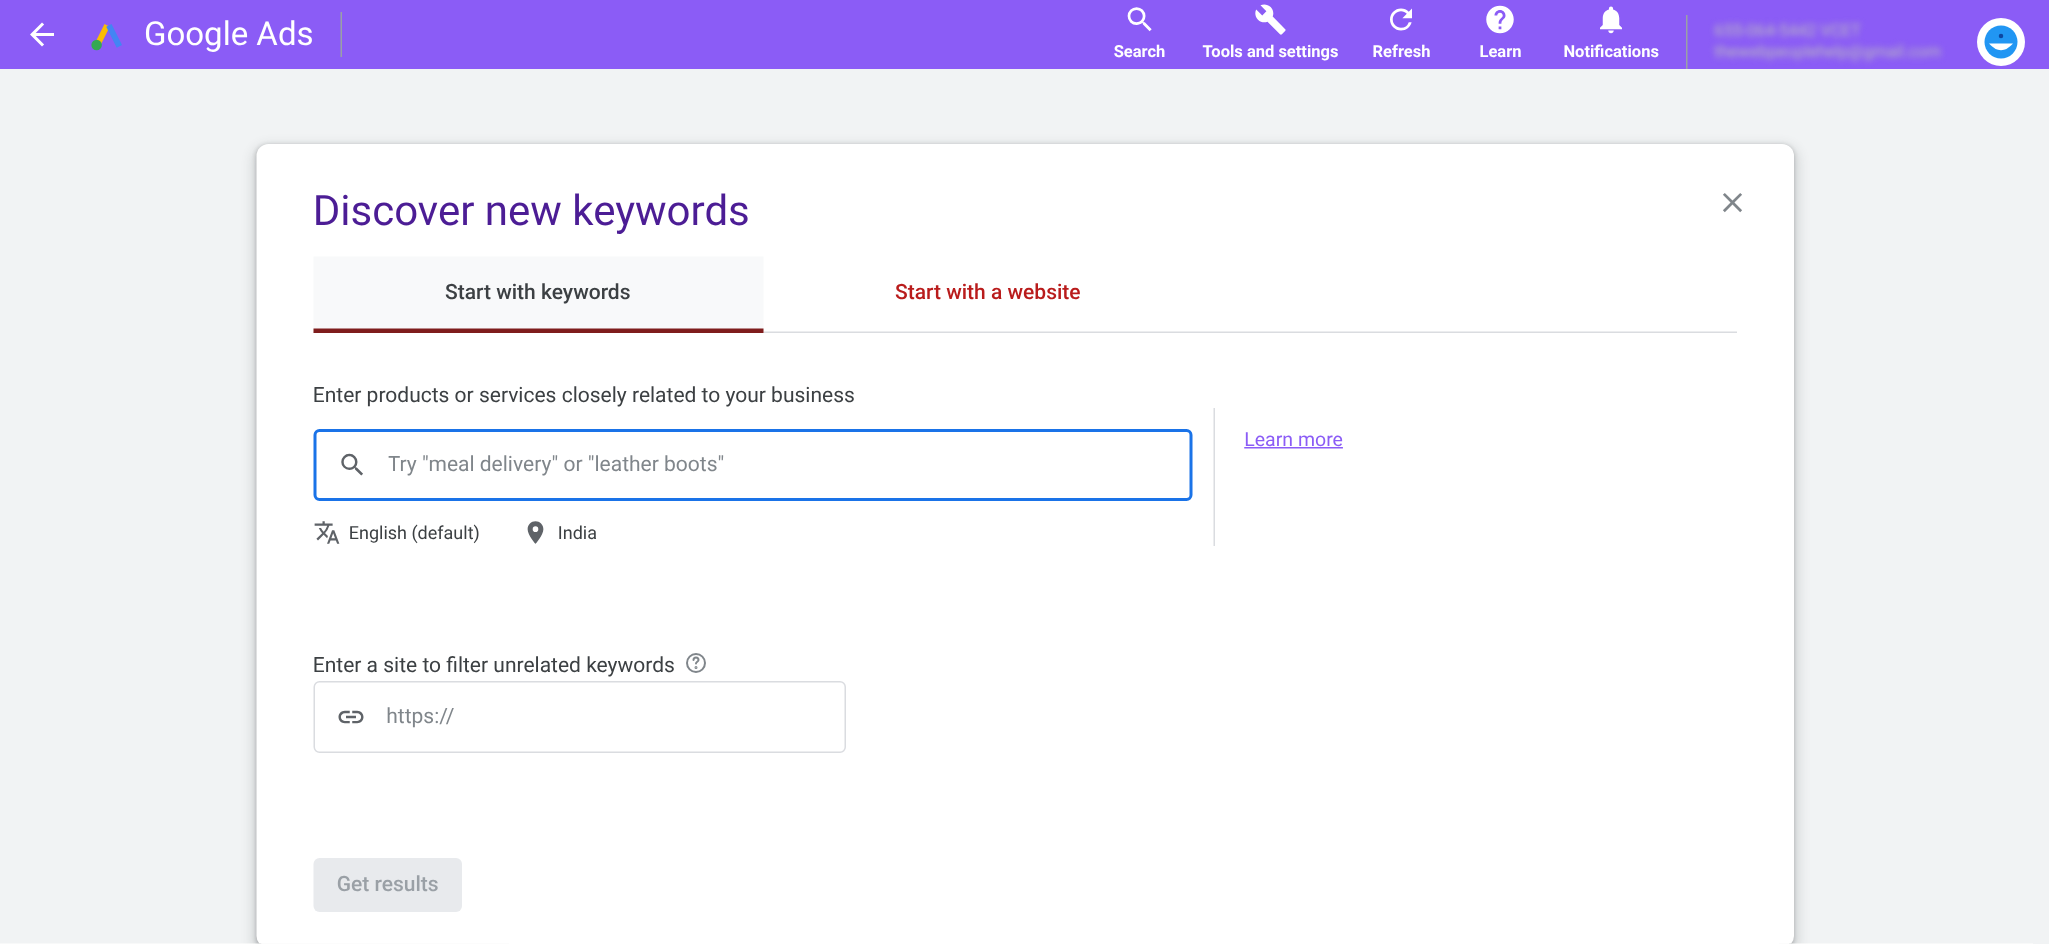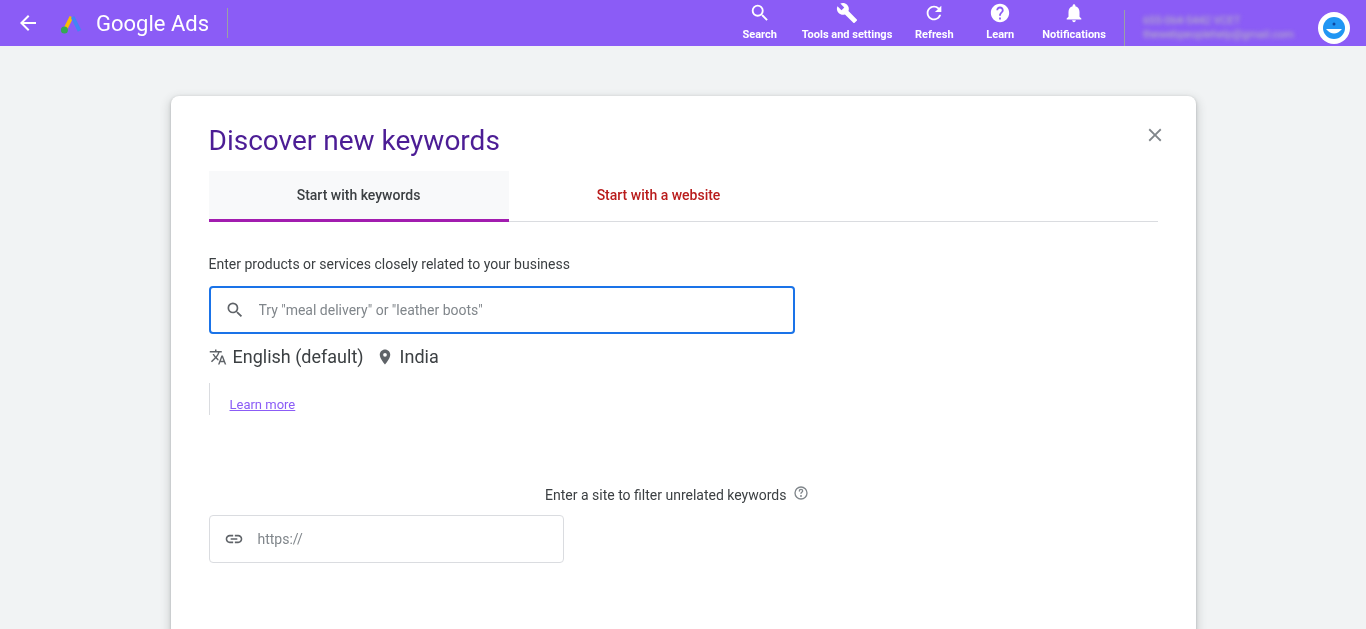--- a/index.html
+++ b/index.html
@@ -142,27 +142,26 @@
       width: 300px;
       text-align: center;
       font-size: 14px;
       color: #b91c1c;
       cursor: pointer;
       font-weight: 500;
     }
     .tab.active {
       background: #f8f9fa;
       color: #3c4043;
-      border-bottom: 3px solid #a21caf;
+      border-bottom: 3px solid #7f1d1d;
       margin-bottom: -1px;
     }
     .section-row {
       display: flex;
       gap: 0;
-      flex-direction: column;
     }
     .section-left {
       width: 600px;
     }
     .section-right {
       flex: 1;
       border-left: 1px solid #dadce0;
       padding-left: 20px;
       font-size: 13px;
       color: #5f6368;
@@ -190,23 +189,23 @@
       font-size: 14px;
       color: #3c4043;
       margin-left: 14px;
     }
     .search-box input::placeholder {
       color: #80868b;
     }
     .locale-row {
       display: flex;
       align-items: flex-start;
-      gap: 12px;
+      gap: 28px;
       margin-top: 12px;
-      font-size: 18px;
+      font-size: 12px;
       color: #3c4043;
     }
     .locale-item {
       display: flex;
       align-items: center;
       gap: 6px;
       cursor: pointer;
     }
     .learn-link {
       color: #8b5cf6;
@@ -216,22 +215,21 @@
       cursor: pointer;
       font-size: 13px;
     }
     .spacer {
       height: 70px;
     }
     .site-label-row {
       display: flex;
       align-items: center;
       gap: 6px;
-      margin-bottom: 10px;
-      justify-content: flex-end;
+      margin-bottom: 0;
     }
     .site-label {
       font-size: 14px;
       color: #3c4043;
     }
     .help-circle {
       color: #80868b;
     }
     .site-box {
       border: 1px solid #dadce0;

